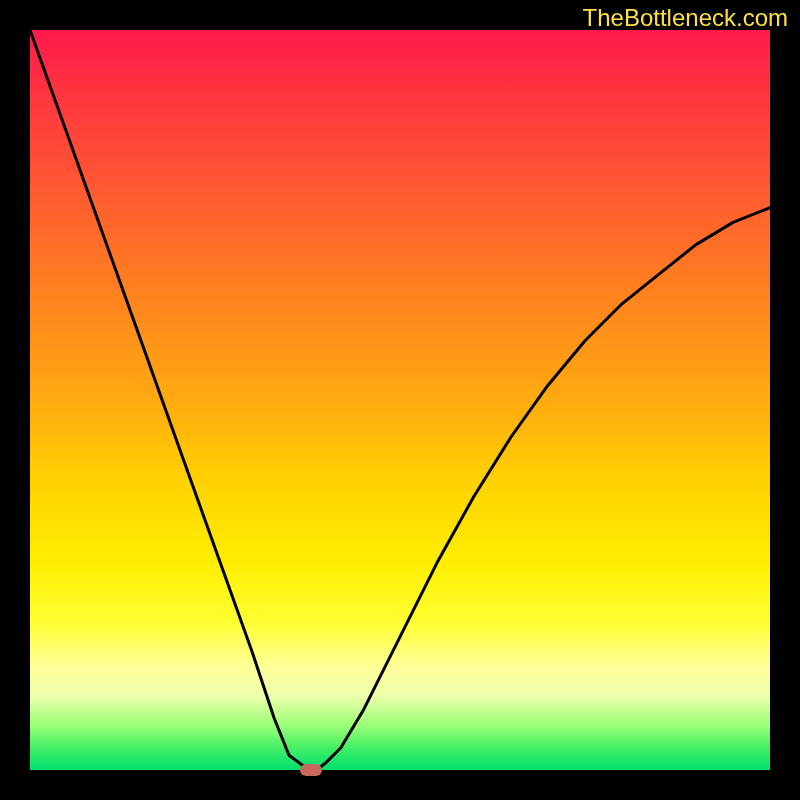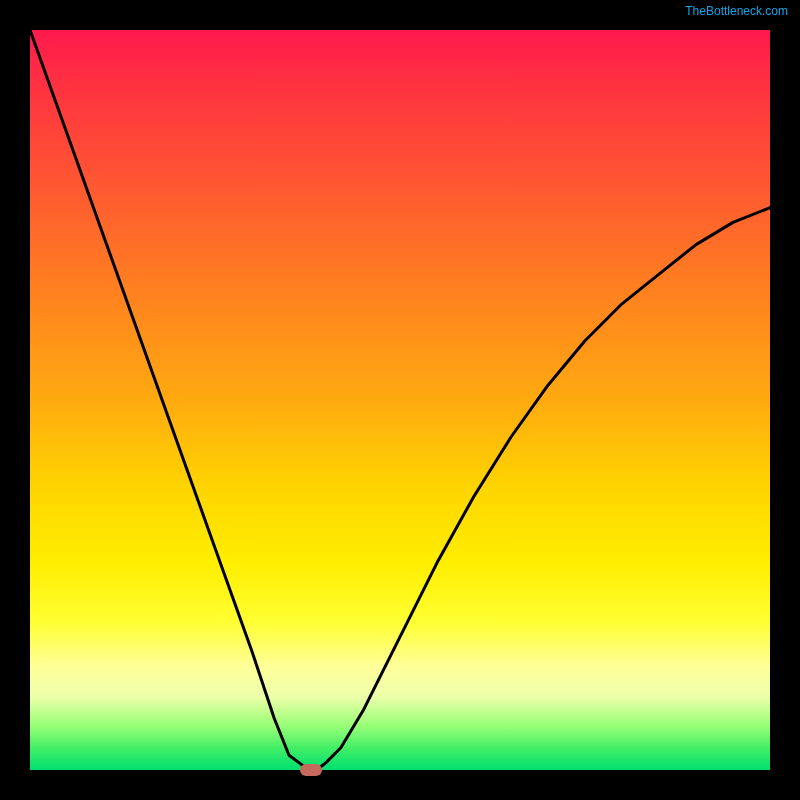--- a/index.html
+++ b/index.html
@@ -8,22 +8,22 @@
     width: 800px;
     height: 800px;
     background: #000;
     position: relative;
     font-family: Arial, sans-serif;
   }
   .watermark {
     position: absolute;
     top: 4px;
     right: 12px;
-    color: #0ea5e9;
-    font-size: 12px;
+    color: #fde047;
+    font-size: 24px;
     font-weight: 500;
     z-index: 10;
   }
   .plot-area {
     position: absolute;
     left: 30px;
     top: 30px;
     width: 740px;
     height: 740px;
     background: linear-gradient(to bottom,

